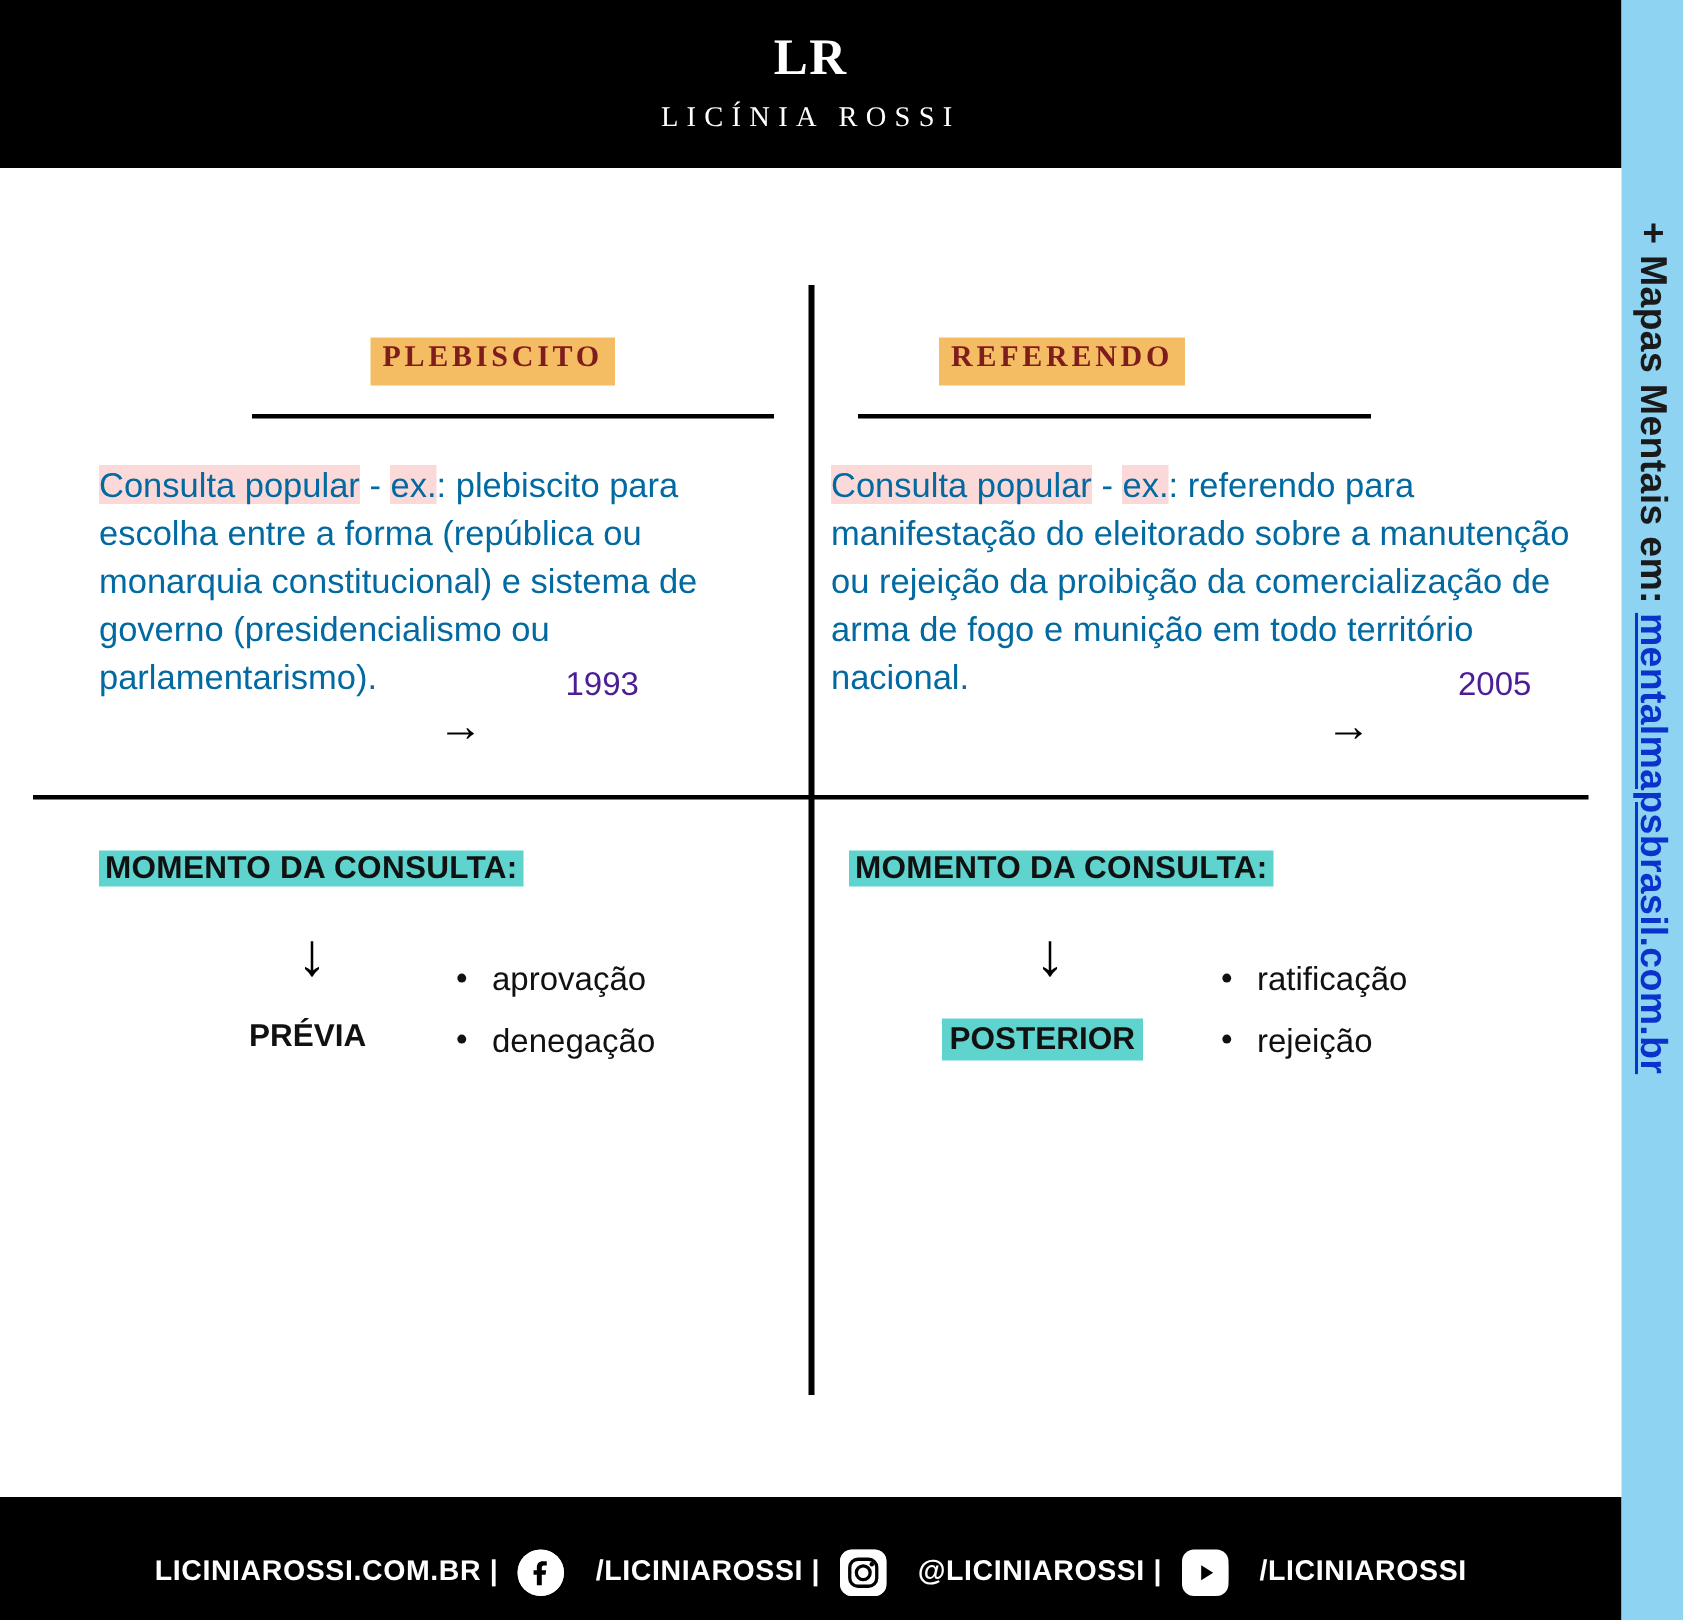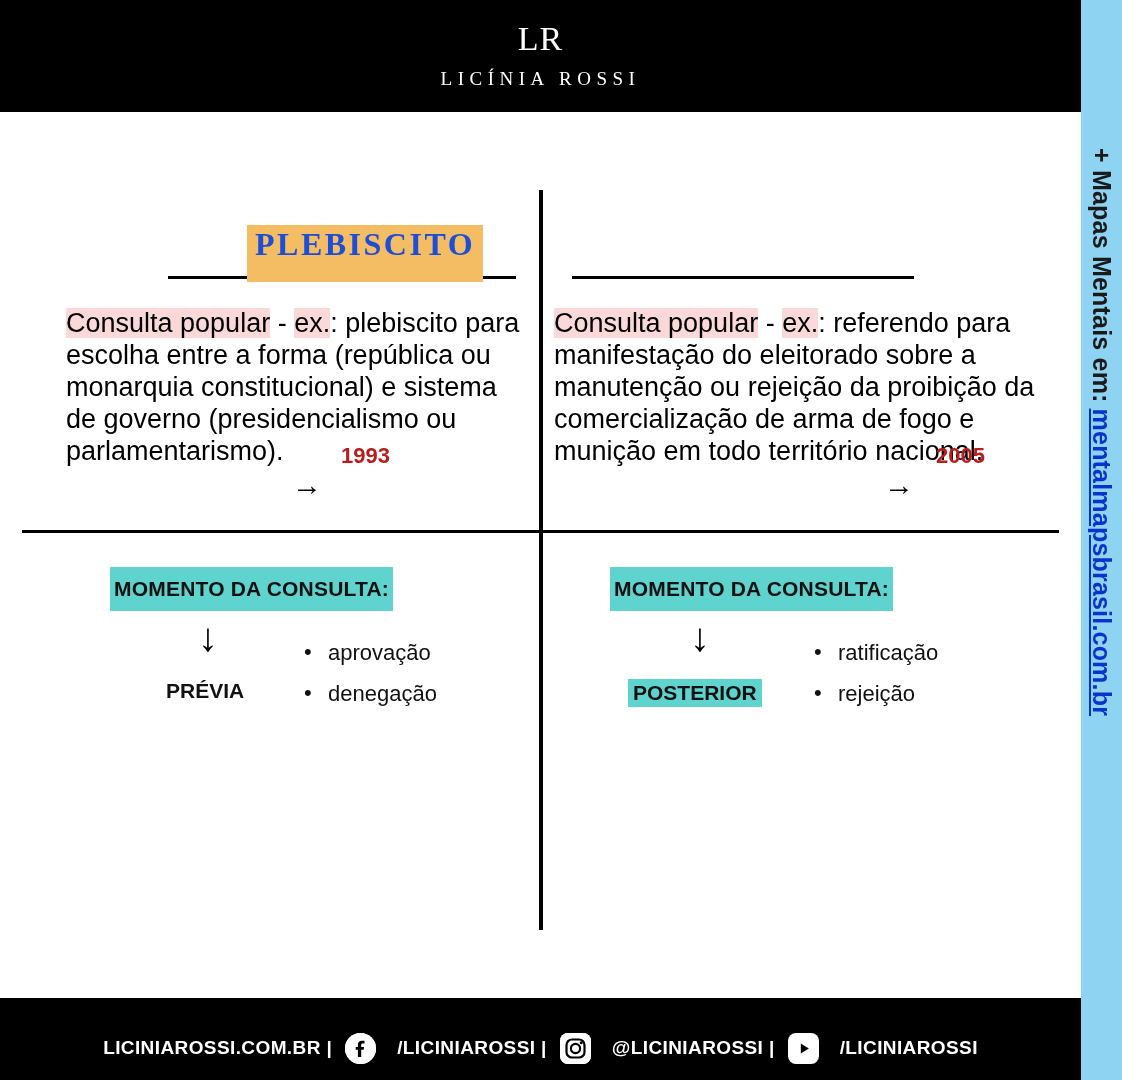--- a/index.html
+++ b/index.html
@@ -54,21 +54,21 @@
     display: flex;
     flex-direction: column;
     align-items: center;
     justify-content: center;
   }
   #logo-mark {
     font-family: "Liberation Serif", serif;
     color: #ffffff;
     font-size: 34px;
     letter-spacing: 1px;
-    font-weight: normal;
+    font-weight: bold;
     line-height: 1;
     margin-bottom: 12px;
   }
   #logo-name {
     font-family: "Liberation Serif", serif;
     color: #ffffff;
     font-size: 19px;
     letter-spacing: 5.5px;
   }
 
@@ -98,48 +98,49 @@
     height: 3px;
     background: #000000;
   }
   #rule-left  { left: 168px; top: 164px; width: 348px; }
   #rule-right { left: 572px; top: 164px; width: 342px; }
 
   
   .col-title {
     position: absolute;
     font-family: "Liberation Serif", serif;
-    font-size: 32px;
+    font-size: 20px;
     font-weight: bold;
     letter-spacing: 2.5px;
-    color: #1d4ed8;
+    color: #7f1d1d;
     background: #f5bd63;
-    padding: 2px 8px 20px 8px;
+    padding: 2px 8px 8px 8px;
     line-height: 1.1;
   }
   #title-left  { left: 247px; top: 113px; }
   #title-right { left: 626px; top: 113px; }
 
   
   .para {
     position: absolute;
-    font-size: 27px;
+    font-size: 23px;
     line-height: 32px;
-    color: #000000;
+    color: #0369a1;
     font-weight: 500;
   }
   #para-left  { left: 66px;  top: 195px; width: 465px; }
   #para-right { left: 554px; top: 195px; width: 520px; }
   .hl-pink { background: #fbd9d9; }
 
   .year {
     position: absolute;
     font-size: 22px;
-    font-weight: bold;
-    color: #b91c1c;
+    font-weight: normal;
+    color: #4c1d95;
+    margin-left: 36px;
   }
   #year-left  { left: 341px; top: 331px; }
   #year-right { left: 936px; top: 331px; }
 
   .arrow-right {
     position: absolute;
     font-size: 30px;
     line-height: 1;
     color: #000000;
     font-weight: bold;
@@ -147,23 +148,22 @@
   #arrow-left  { left: 292px; top: 358px; }
   #arrow-right { left: 884px; top: 358px; }
 
   
   .moment-label {
     position: absolute;
     font-size: 21px;
     font-weight: bold;
     color: #111111;
     background: #5fd3ce;
-    padding: 10px 4px;
+    padding: 0 4px;
     letter-spacing: 0.2px;
-    margin-left: 44px;
   }
   #moment-left  { left: 66px;  top: 455px; }
   #moment-right { left: 566px; top: 455px; }
 
   .down-arrow {
     position: absolute;
     width: 30px;
     text-align: center;
     font-size: 40px;
     line-height: 1;
@@ -267,20 +267,21 @@
     <div class="arrow-right" id="arrow-left">→</div>
 
     <div class="moment-label" id="moment-left">MOMENTO DA CONSULTA:</div>
     <div class="down-arrow" id="down-left">↓</div>
     <div class="timing" id="timing-left">PRÉVIA</div>
     <ul class="bullets" id="bullets-left">
       <li>aprovação</li>
       <li>denegação</li>
     </ul>
 
+    <div class="col-title" id="title-right">REFERENDO</div>
 
     <div class="para" id="para-right">
       <span class="hl-pink">Consulta popular</span><span> - </span><span class="hl-pink">ex.</span><span>: referendo para manifestação do eleitorado sobre a manutenção ou rejeição da proibição da comercialização de arma de fogo e munição em todo território nacional.</span>
     </div>
     <div class="year" id="year-right">2005</div>
     <div class="arrow-right" id="arrow-right">→</div>
 
     <div class="moment-label" id="moment-right">MOMENTO DA CONSULTA:</div>
     <div class="down-arrow" id="down-right">↓</div>
     <div class="timing" id="timing-right">POSTERIOR</div>

